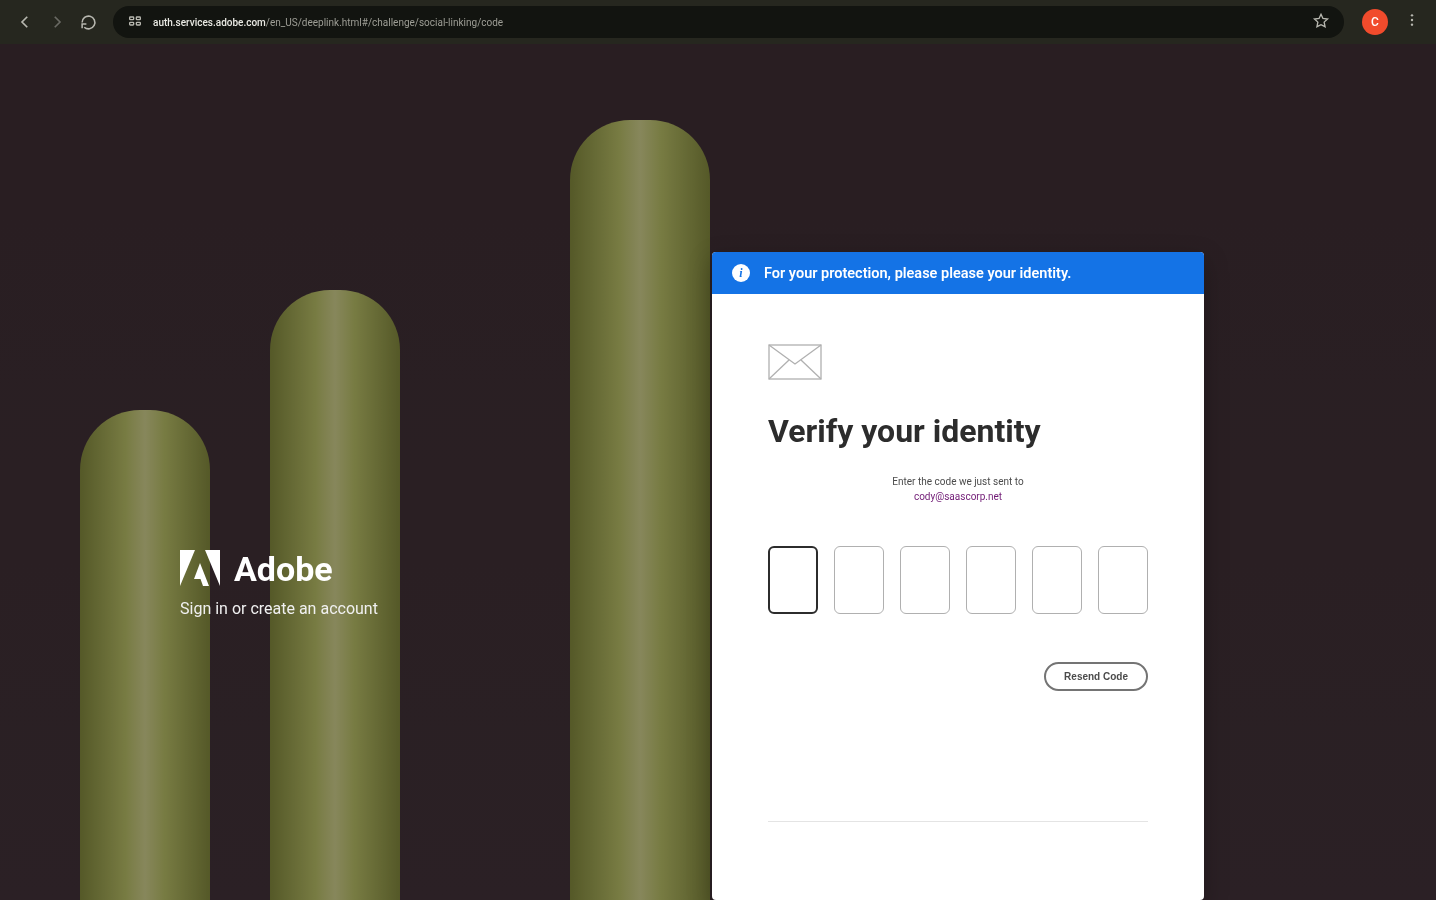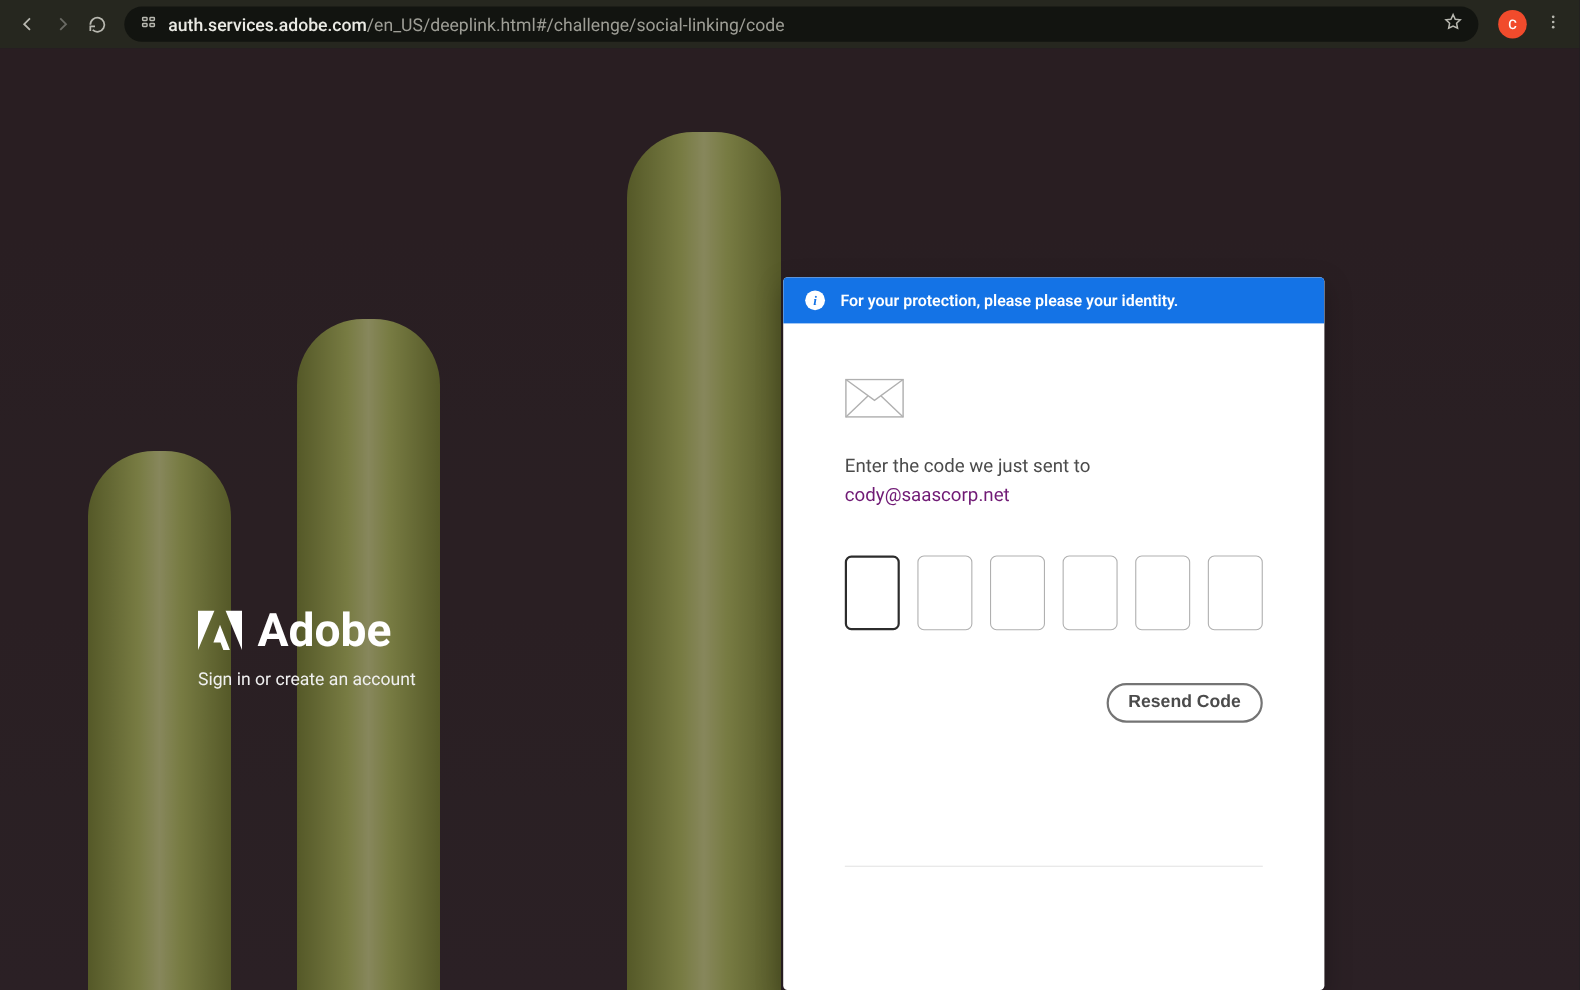--- a/index.html
+++ b/index.html
@@ -36,21 +36,21 @@
 .url-bar {
   flex: 1;
   background: #121410;
   border-radius: 18px;
   height: 32px;
   display: flex;
   align-items: center;
   padding: 0 14px;
   gap: 10px;
   color: #d8d8d0;
-  font-size: 16px;
+  font-size: 10px;
 }
 .url-text .domain { color: #eaeae4; font-weight: 500; }
 .url-text .path { color: #9e9e96; }
 .url-right {
   display: flex;
   align-items: center;
   gap: 12px;
   margin-left: auto;
 }
 .star-icon { color: #b8b8b0; }
@@ -104,21 +104,21 @@
 .brand-row {
   display: flex;
   align-items: center;
   gap: 14px;
 }
 .adobe-logo {
   width: 40px; height: 38px;
   display: flex;
 }
 .brand-name {
-  font-size: 42px;
+  font-size: 34px;
   font-weight: 700;
 }
 .brand-sub {
   font-size: 16px;
   margin-top: 10px;
   font-weight: 400;
   color: #f0f0f0;
 }
 
 
@@ -164,23 +164,24 @@
   width: 54px; height: 36px;
   margin-bottom: 32px;
 }
 .card-title {
   font-size: 32px;
   font-weight: 700;
   color: #2c2c2c;
   margin-bottom: 24px;
 }
 .card-instruction {
-  font-size: 17px;
+  font-size: 10px;
   color: #4b4b4b;
   line-height: 1.5;
+  text-align: center;
 }
 .card-email {
   font-weight: 400;
   color: #701a75;
 }
 .code-row {
   display: flex;
   gap: 16px;
   margin-top: 42px;
 }
@@ -198,21 +199,21 @@
 }
 .resend-row {
   display: flex;
   justify-content: flex-end;
   margin-top: 48px;
 }
 .resend-btn {
   border: 2px solid #747474;
   background: transparent;
   color: #4b4b4b;
-  font-size: 16px;
+  font-size: 10px;
   font-weight: 700;
   padding: 7px 18px;
   border-radius: 18px;
   cursor: pointer;
 }
 .card-hr {
   border: none;
   border-top: 1px solid #e4e4e4;
   margin-top: 130px;
 }
@@ -298,20 +299,21 @@
     </div>
     <div class="card-body">
       <div class="envelope">
         <svg viewBox="0 0 54 36" width="54" height="36" fill="none" stroke="#b0b0b0" stroke-width="1.3">
             <rect x="1" y="1" width="52" height="34"></rect>
             <path d="M1 1 L27 20 L53 1"></path>
             <path d="M1 35 L21 16"></path>
             <path d="M53 35 L33 16"></path>
           </svg>
       </div>
+      <h1 class="card-title">Verify your identity</h1>
       <div class="card-instruction">
         <span>Enter the code we just sent to</span><br>
         <span class="card-email">cody@saascorp.net</span>
       </div>
       <div class="code-row">
         <input class="code-cell active" maxlength="1" style="">
         <input class="code-cell" maxlength="1" style="">
         <input class="code-cell" maxlength="1" style="">
         <input class="code-cell" maxlength="1" style="">
         <input class="code-cell" maxlength="1" style="">

